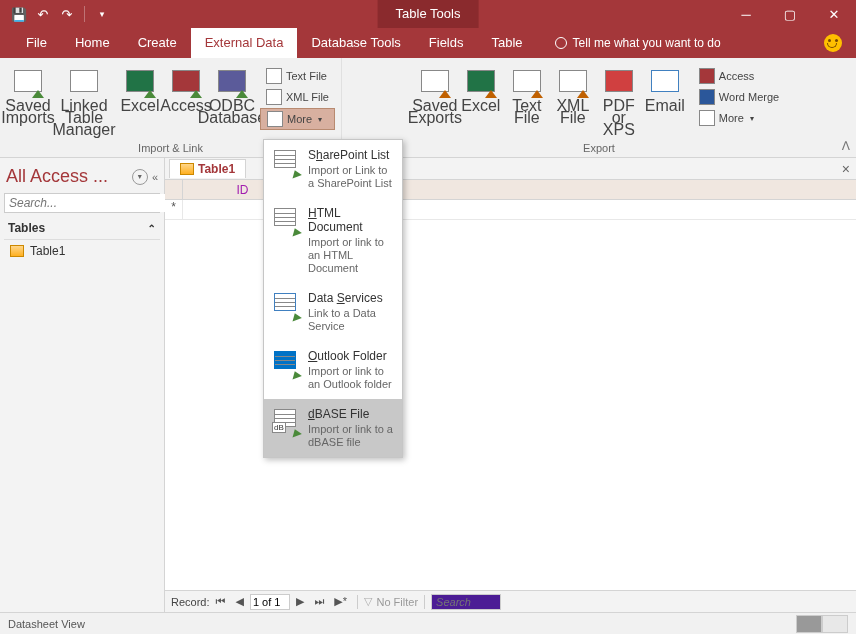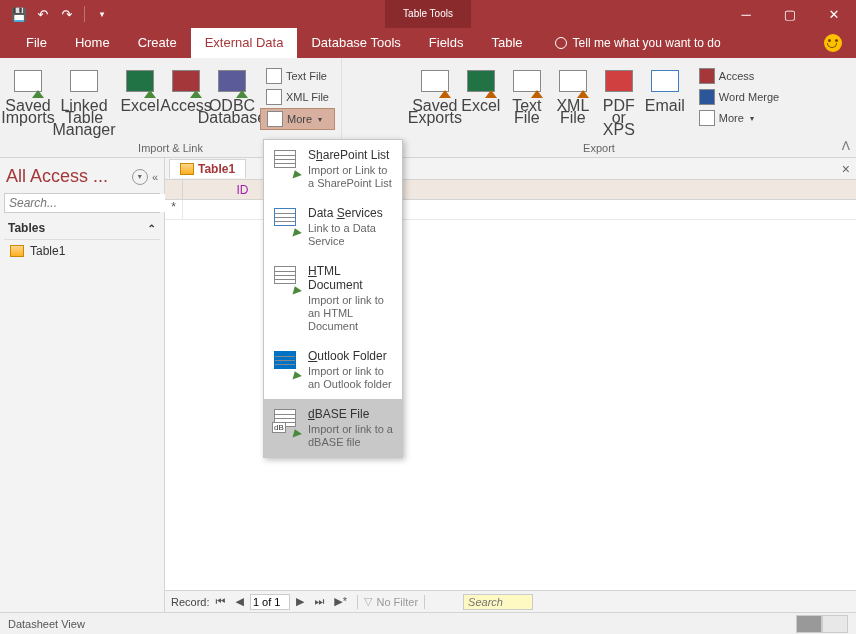--- a/index.html
+++ b/index.html
@@ -2,21 +2,21 @@
 <html><head>
 <meta charset="utf-8">
 <style>
 * { box-sizing: border-box; margin: 0; padding: 0; font-family: "Segoe UI", sans-serif; }
 body { width: 856px; height: 634px; background: #fff; overflow: hidden; position: relative; }
 
 .titlebar { height: 28px; background: #a4373a; display: flex; align-items: center; color: #fff; position: relative; }
 .qat { display: flex; align-items: center; padding-left: 8px; gap: 2px; }
 .qat-btn { width: 22px; height: 22px; display: flex; align-items: center; justify-content: center; color: #fff; font-size: 13px; }
 .qat-sep { width: 1px; height: 16px; background: rgba(255,255,255,0.3); margin: 0 4px; }
-.title-center { position: absolute; left: 50%; transform: translateX(-50%); font-size: 10px; color: #fff; background: #8a2a2d; padding: 0 18px; line-height: 28px; }
+.title-center { position: absolute; left: 50%; transform: translateX(-50%); font-size: 13px; color: #fff; background: #8a2a2d; padding: 0 18px; line-height: 28px; }
 .win-btns { margin-left: auto; display: flex; }
 .win-btn { width: 44px; height: 28px; display: flex; align-items: center; justify-content: center; color: #fff; font-size: 13px; }
 
 .tabrow { height: 30px; background: #a4373a; display: flex; align-items: flex-end; padding-left: 12px; position: relative; }
 .tab { padding: 0 14px; height: 30px; line-height: 30px; font-size: 13px; color: #fff; cursor: pointer; }
 .tab.active { background: #fff; color: #a4373a; }
 .tellme { margin-left: 18px; display: flex; align-items: center; color: #fff; font-size: 12px; gap: 6px; line-height: 30px; }
 .bulb { width: 12px; height: 12px; border: 1.5px solid #fff; border-radius: 50%; }
 .smiley { position: absolute; right: 14px; top: 6px; width: 18px; height: 18px; background: #ffc000; border-radius: 50%; }
 .smiley::before { content: ""; position: absolute; width: 3px; height: 3px; background: #7a4a00; border-radius: 50%; top: 5px; left: 4px; box-shadow: 7px 0 #7a4a00; }
@@ -61,21 +61,21 @@
 .gh-sel { width: 18px; border-right: 1px solid #d4d4d4; }
 .gh-col { width: 120px; border-right: 1px solid #d4d4d4; text-align: center; font-size: 12px; line-height: 20px; color: #a21caf; }
 .gridrow { height: 20px; display: flex; border-bottom: 1px solid #e8e8e8; }
 .gr-sel { width: 18px; border-right: 1px solid #e8e8e8; text-align: center; font-size: 12px; color: #555; }
 .gr-cell { width: 120px; border-right: 1px solid #e8e8e8; padding: 0 4px; font-size: 12px; text-align: right; color: #555; }
 
 .recnav { position: absolute; bottom: 0; left: 0; right: 0; height: 22px; background: #f3f3f3; border-top: 1px solid #d4d4d4; display: flex; align-items: center; font-size: 11px; color: #444; padding-left: 6px; gap: 2px; }
 .recnav .btn { padding: 0 4px; color: #555; }
 .recnav input { width: 40px; font-size: 11px; border: 1px solid #ccc; padding: 1px 2px; }
 .recnav .sep { border-left: 1px solid #ccc; height: 14px; margin: 0 4px; }
-.recnav .searchfld { border: 1px solid #ccc; background: #fef9c3; width: 70px; padding: 1px 4px; font-style: italic; color: #888; margin-left: 32px; }
+.recnav .searchfld { border: 1px solid #ccc; background: #4c1d95; width: 70px; padding: 1px 4px; font-style: italic; color: #888; }
 
 .statusbar { position: absolute; bottom: 0; left: 0; right: 0; height: 22px; background: #f1f1f1; border-top: 1px solid #d4d4d4; display: flex; align-items: center; font-size: 11px; color: #555; padding: 0 8px; }
 .status-right { margin-left: auto; display: flex; gap: 0px; }
 .viewbtn { width: 26px; height: 18px; border: 1px solid #ccc; background: #e8e8e8; }
 .viewbtn.active { background: #999; }
 
 .dropdown { position: absolute; top: 139px; left: 263px; width: 140px; background: #fff; border: 1px solid #c6c6c6; box-shadow: 2px 2px 6px rgba(0,0,0,0.25); z-index: 100; }
 .dd-item { display: flex; padding: 8px 8px; gap: 8px; font-size: 12px; color: #333; }
 .dd-item.hover { background: #c8c8c8; }
 .dd-ico { width: 28px; height: 28px; flex-shrink: 0; position: relative; }
@@ -308,36 +308,36 @@
         <div class="tbl"></div>
         <div class="arr"></div>
       </div>
     <div class="dd-text">
       <div class="dd-title"><span>S</span><u>h</u><span>arePoint List</span></div>
       <div class="dd-desc">Import or Link to a SharePoint List</div>
     </div>
   </div>
   <div class="dd-item">
     <div class="dd-ico">
+        <div class="tbl"></div>
+        <div class="arr"></div>
+      </div>
+    <div class="dd-text">
+      <div class="dd-title"><span></span><u>H</u><span>TML Document</span></div>
+      <div class="dd-desc">Import or link to an HTML Document</div>
+    </div>
+  </div>
+  <div class="dd-item">
+    <div class="dd-ico">
         <div class="tbl" style="border-color:#4080c0;"></div>
         <div class="arr"></div>
       </div>
     <div class="dd-text">
       <div class="dd-title"><span>Data </span><u>S</u><span>ervices</span></div>
       <div class="dd-desc">Link to a Data Service</div>
-    </div>
-  </div>
-  <div class="dd-item">
-    <div class="dd-ico">
-        <div class="tbl"></div>
-        <div class="arr"></div>
-      </div>
-    <div class="dd-text">
-      <div class="dd-title"><span></span><u>H</u><span>TML Document</span></div>
-      <div class="dd-desc">Import or link to an HTML Document</div>
     </div>
   </div>
   <div class="dd-item">
     <div class="dd-ico">
         <div class="tbl" style="border-color:#0072c6;background:#0072c6;"></div>
         <div class="arr"></div>
       </div>
     <div class="dd-text">
       <div class="dd-title"><span></span><u>O</u><span>utlook Folder</span></div>
       <div class="dd-desc">Import or link to an Outlook folder</div>

